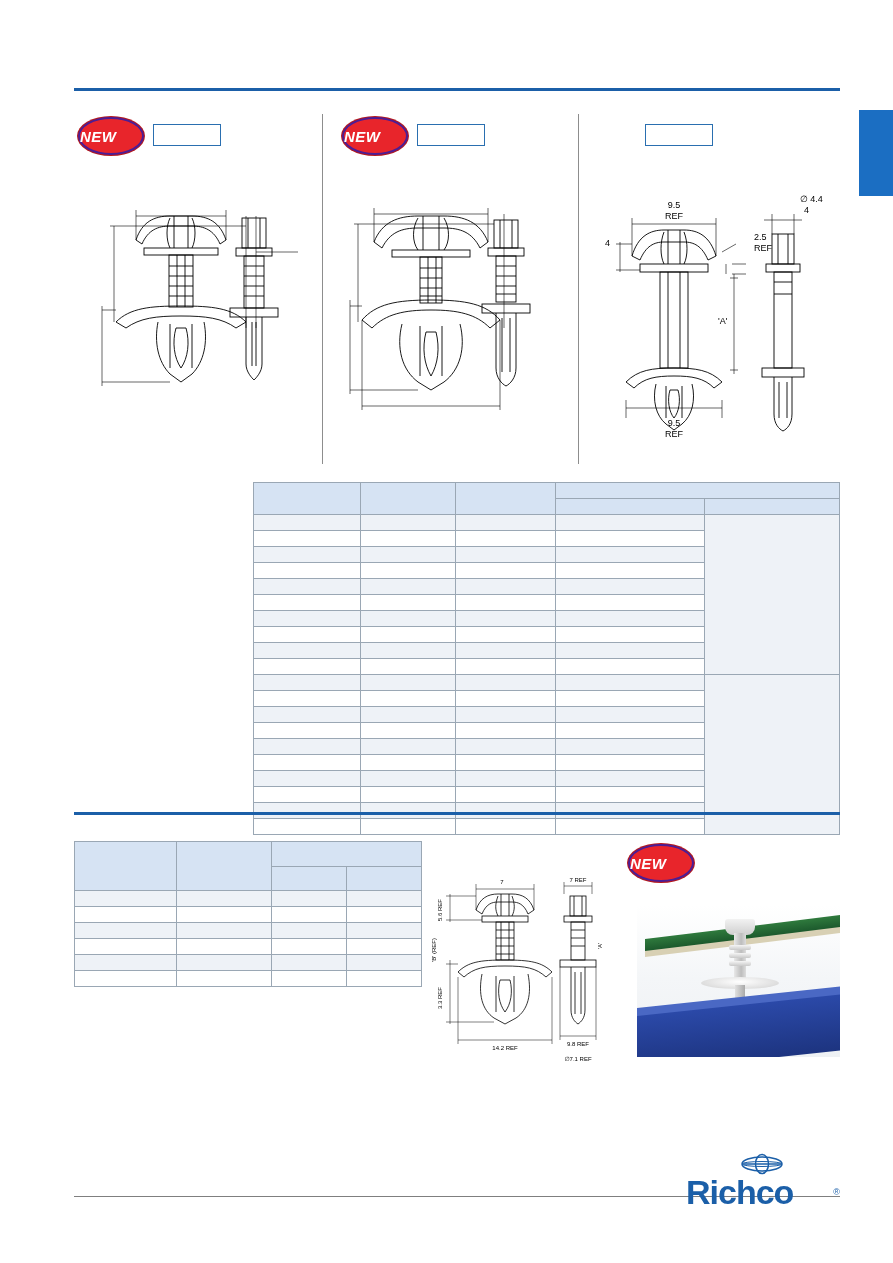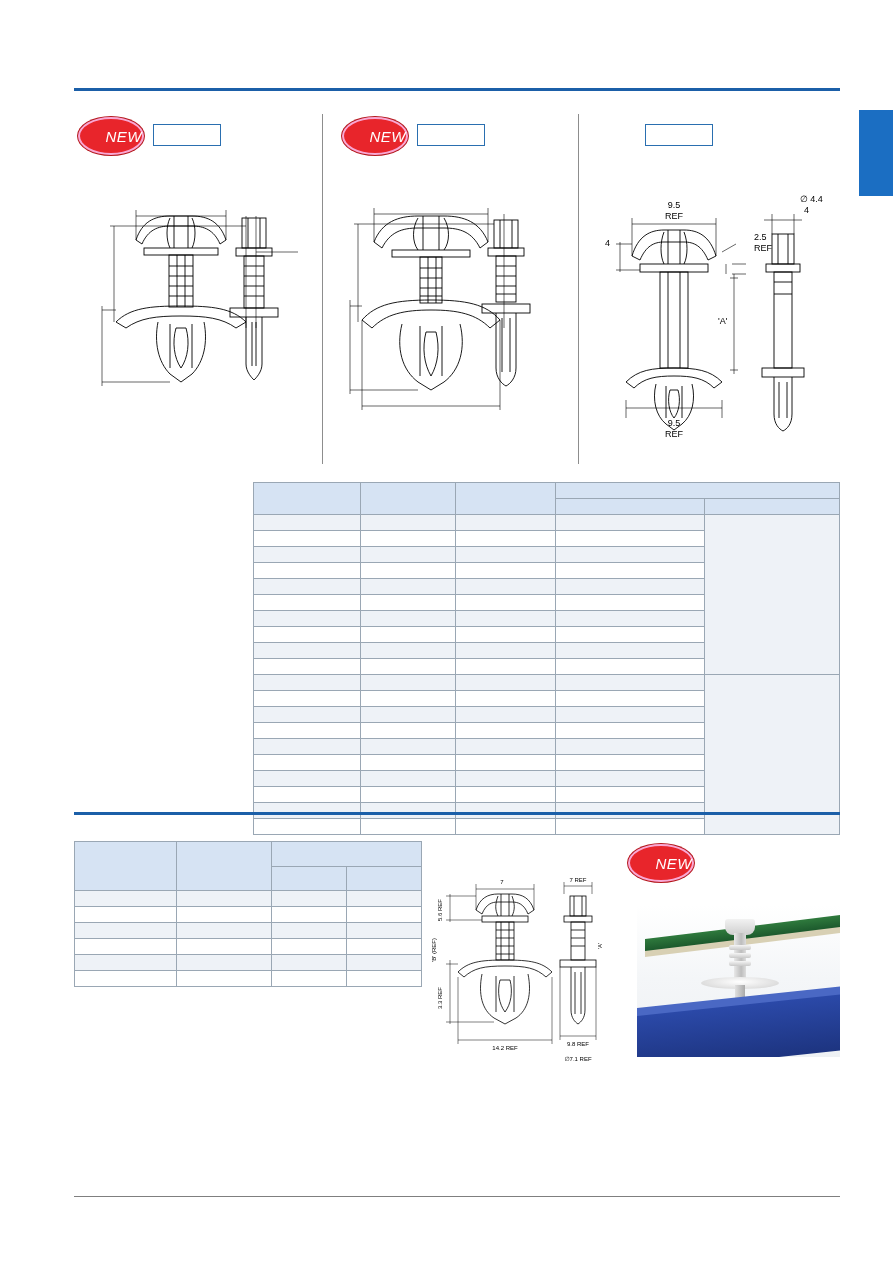--- a/index.html
+++ b/index.html
@@ -56,29 +56,29 @@
     background: #1b6ec2;
   }
 
   
   .new-badge {
     position: absolute;
     width: 62px;
     height: 34px;
     border-radius: 50%;
     background: #e8252b;
-    border: 2px solid #f9a8d4;
+    border: 2px solid #4c1d95;
     box-shadow: 0 0 0 1px #b5191d;
     color: #fff;
-    font-weight: normal;
+    font-weight: bold;
     font-size: 15px;
     letter-spacing: .5px;
     display: flex;
     align-items: center;
-    justify-content: flex-end;
+    justify-content: flex-start;
     font-style: italic;
   }
 
   .code-box {
     position: absolute;
     border: 1px solid #2a6fb0;
     background: #ffffff;
     font-size: 9px;
     color: #123;
     display: flex;
@@ -734,14 +734,24 @@
       <div class="ring3"></div>
       <div class="flange"></div>
       <div class="tip"></div>
     </div>
     <div class="board-blue-top"></div>
     <div class="board-blue"></div>
   </div>
 
   <div class="rule-bottom"></div>
 
+  <div class="logo">
+    <svg class="globe" viewBox="0 0 88 44">
+      <ellipse cx="44" cy="22" rx="40" ry="14" fill="none" stroke="#1b5fa8" stroke-width="3"></ellipse>
+      <ellipse cx="44" cy="22" rx="13" ry="19" fill="none" stroke="#1b5fa8" stroke-width="3"></ellipse>
+      <line x1="6" y1="22" x2="82" y2="22" stroke="#1b5fa8" stroke-width="3"></line>
+      <ellipse cx="44" cy="22" rx="40" ry="5" fill="none" stroke="#1b5fa8" stroke-width="2"></ellipse>
+    </svg>
+    <div class="word">Richco</div>
+    <div class="reg">®</div>
+  </div>
 
 </div>
 
 </body></html>

